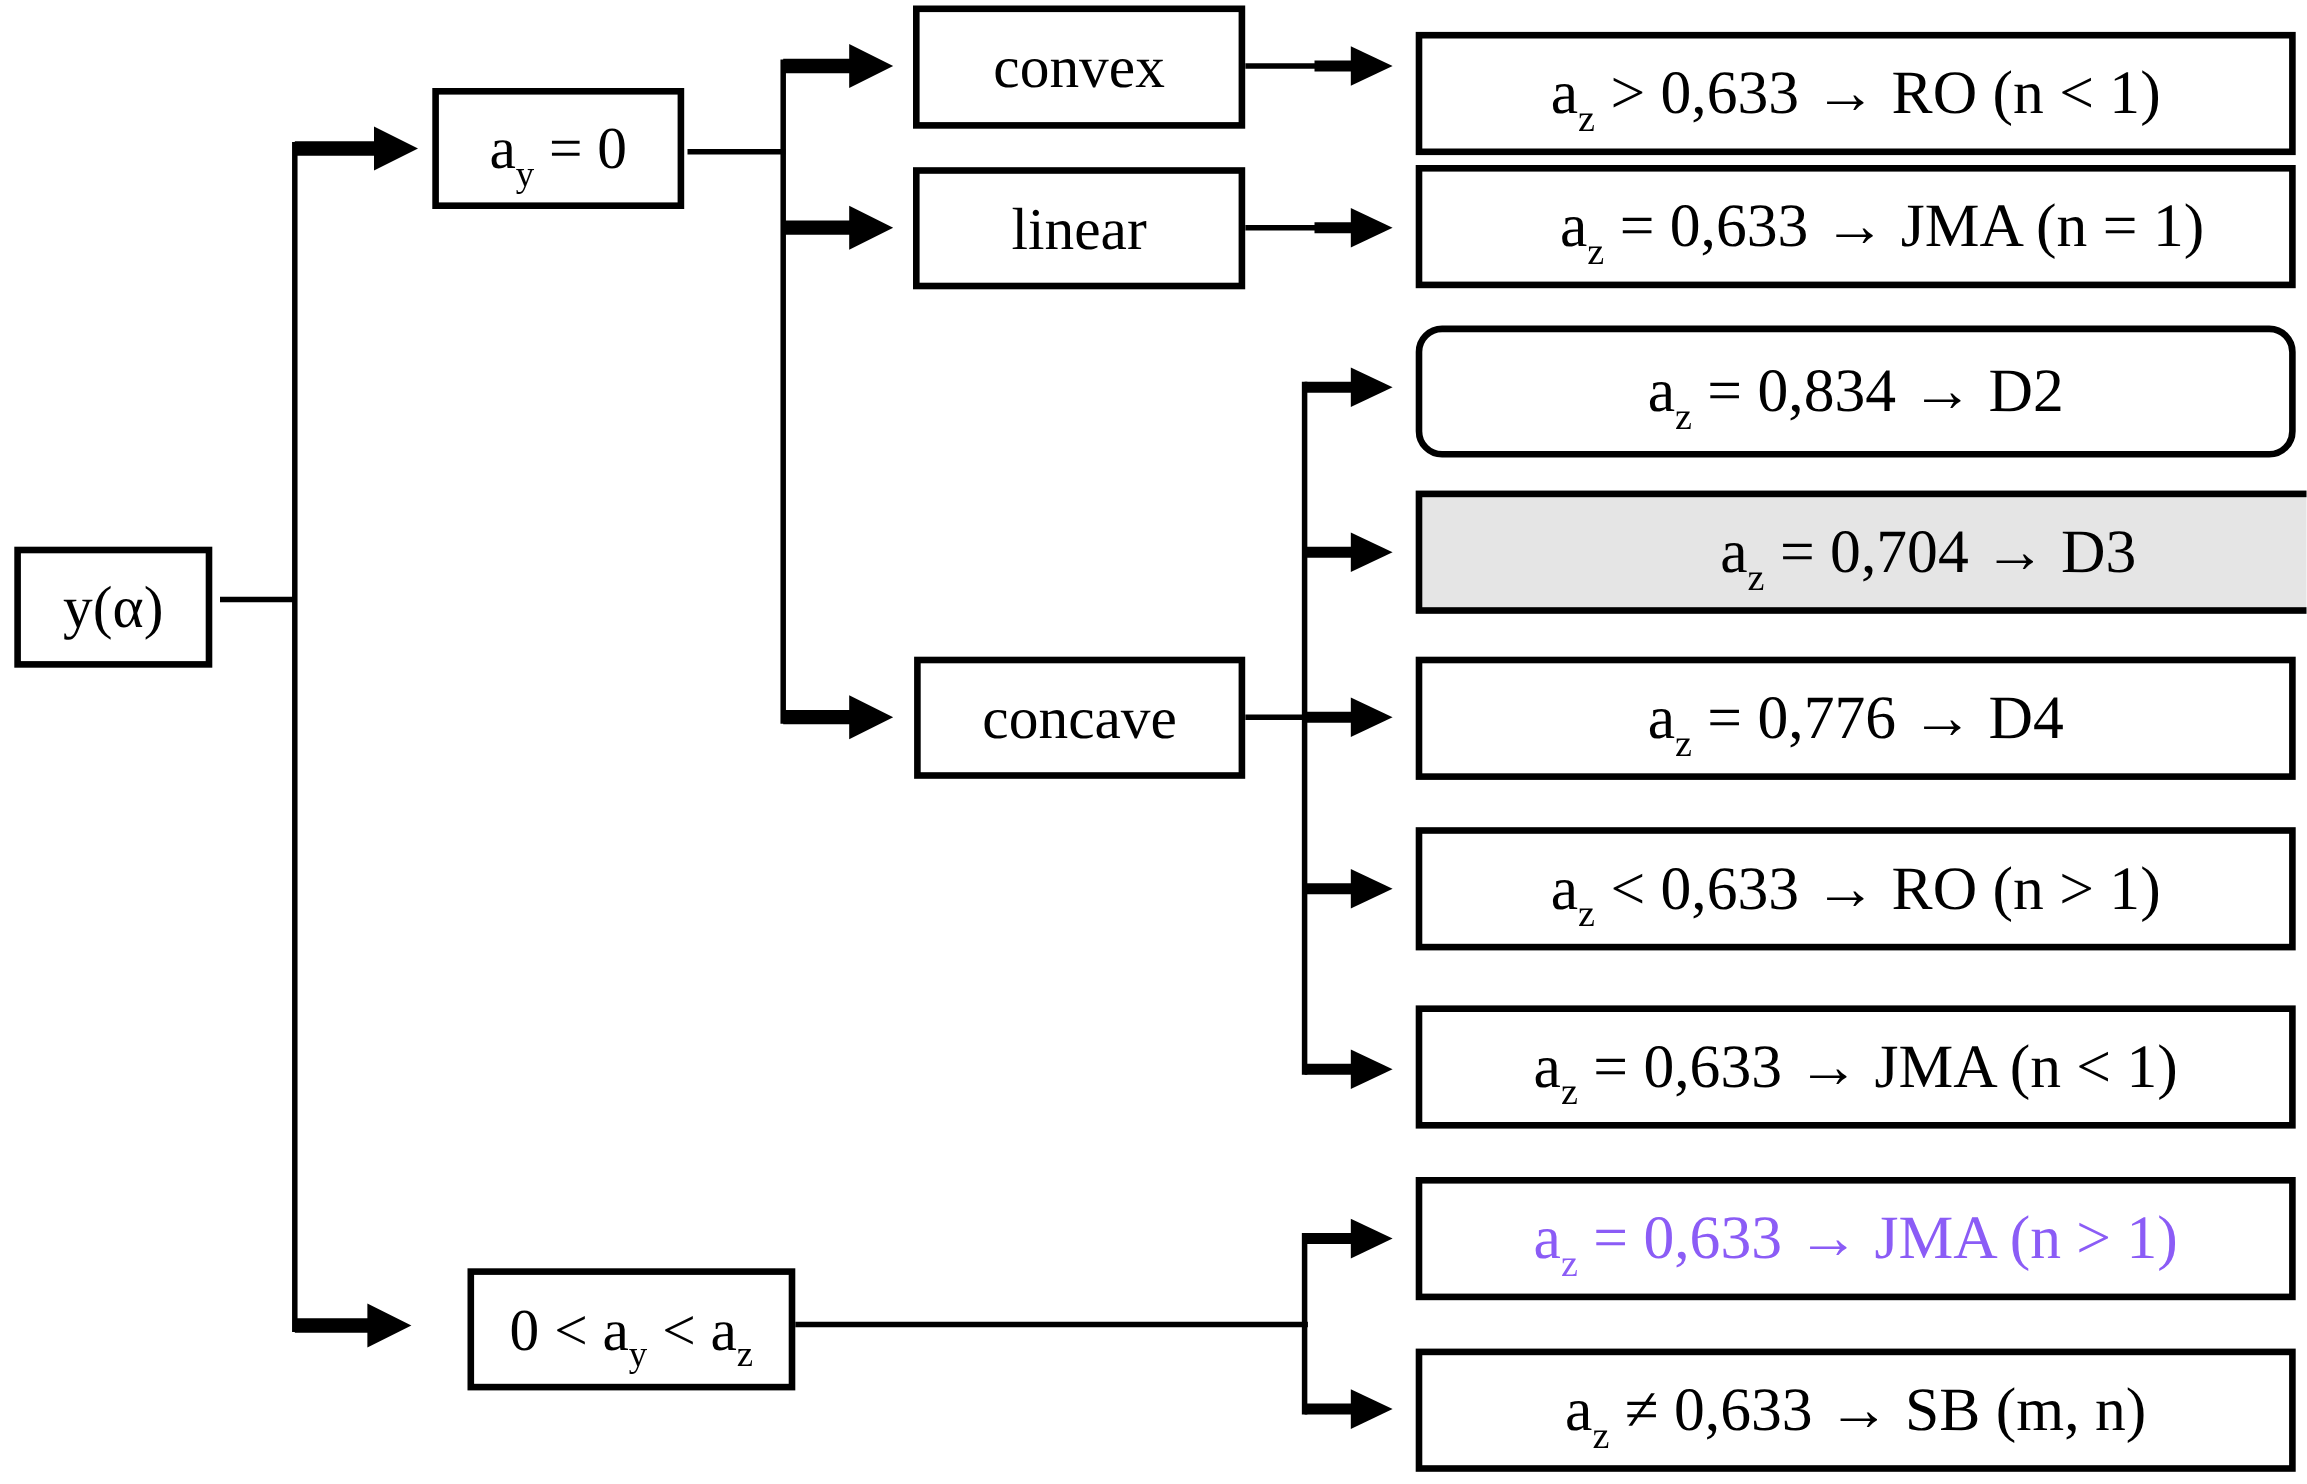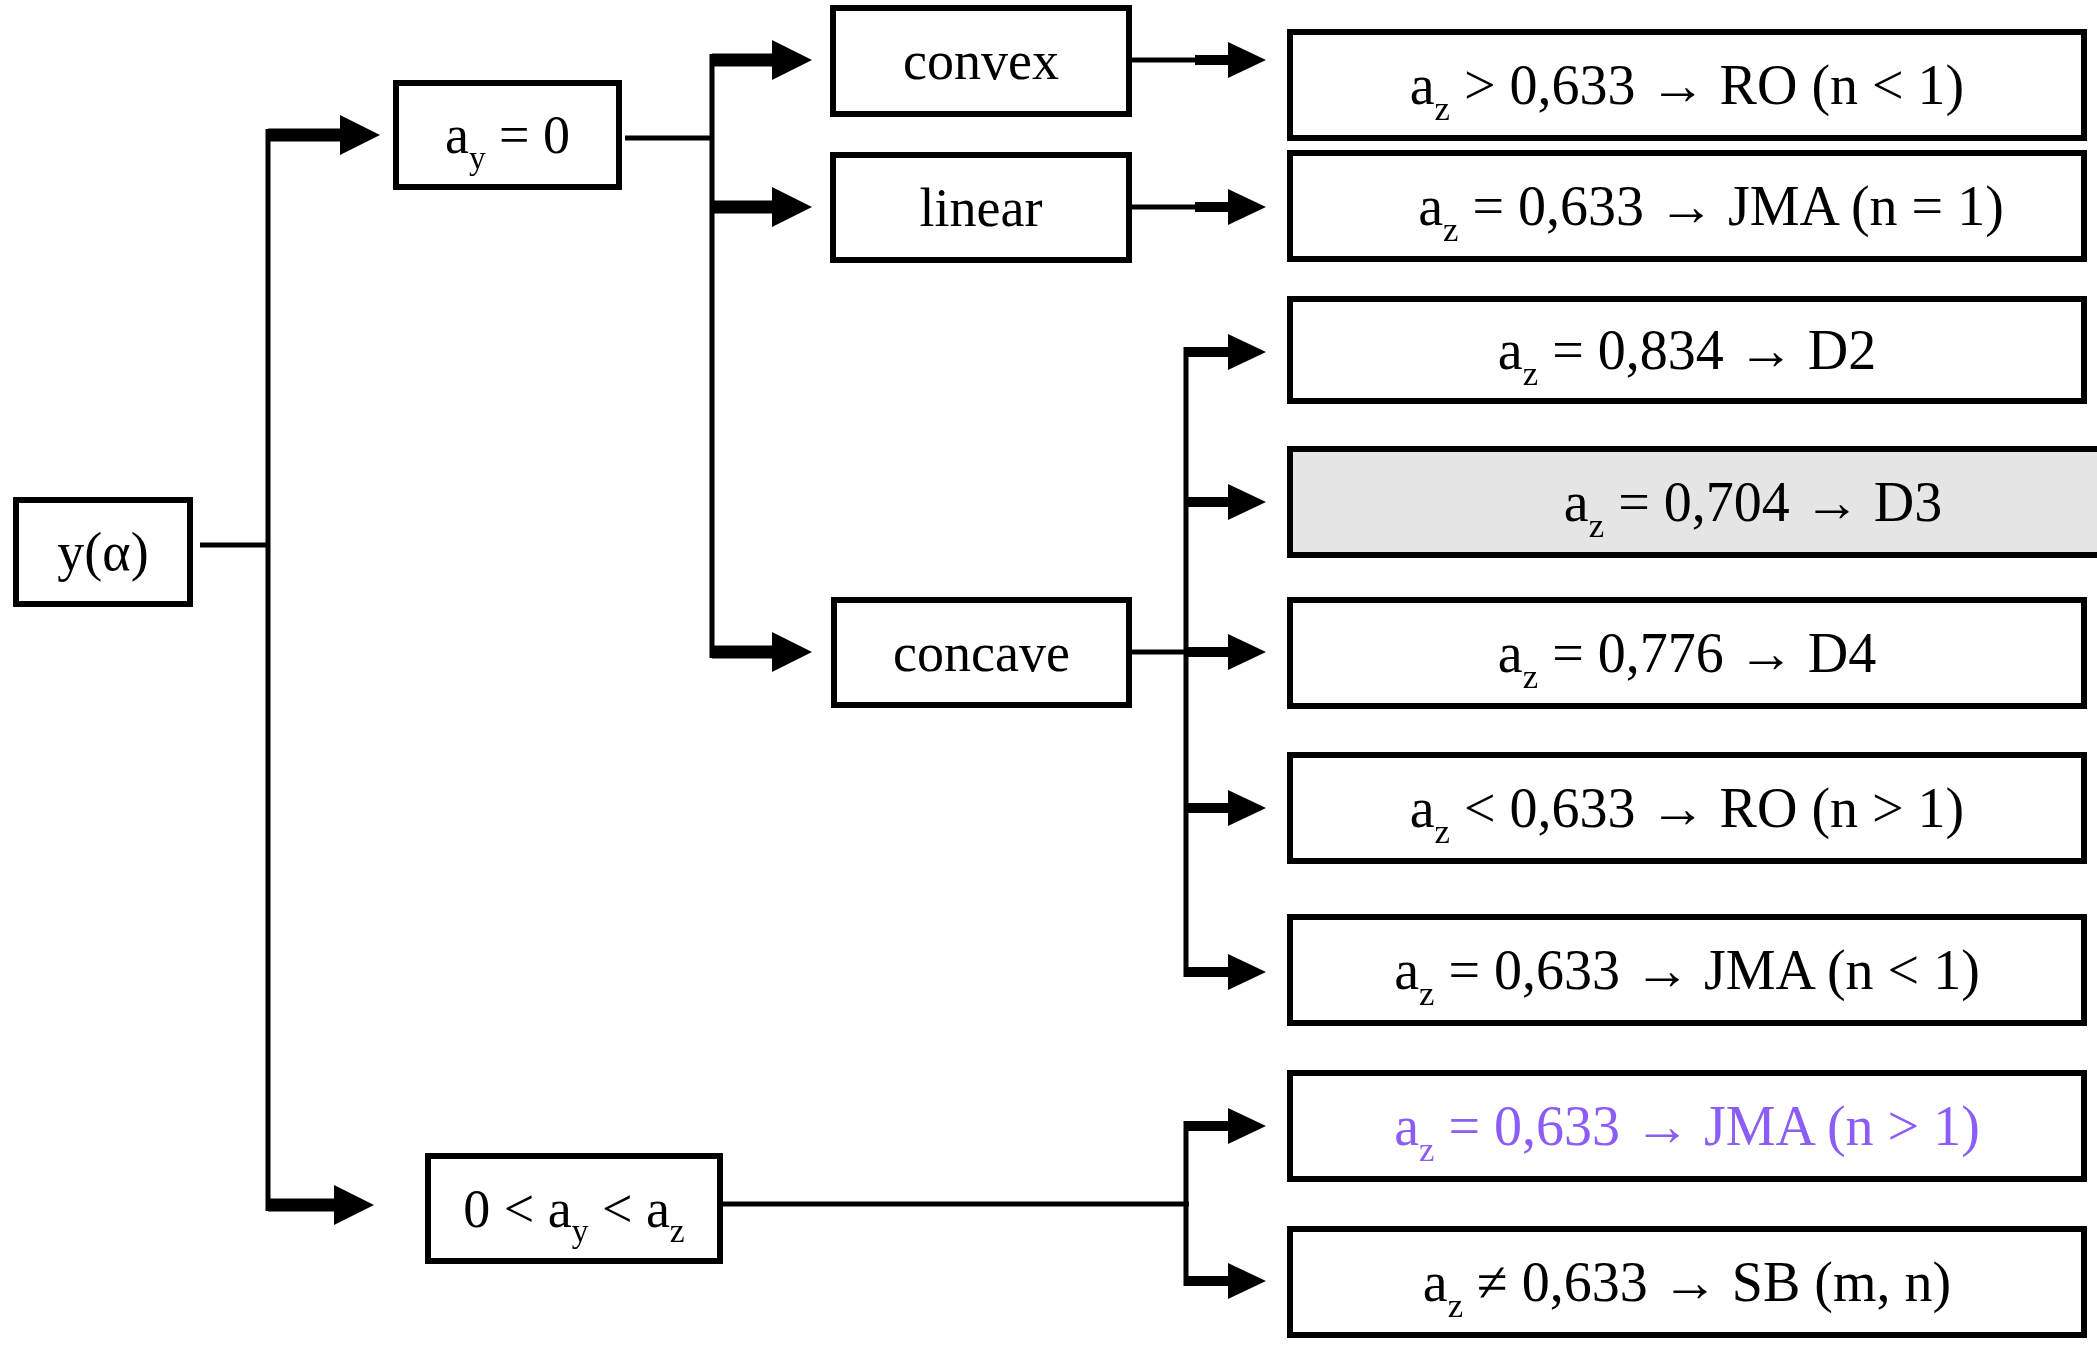--- a/index.html
+++ b/index.html
@@ -138,21 +138,21 @@
       </div>
       <div class="node" style="left: 830px; top: 152px; width: 302px; height: 111px; font-size: 54px; border-color: rgb(0, 0, 0); background: rgb(255, 255, 255); color: rgb(0, 0, 0);">
         <span>linear</span>
       </div>
       <div class="node" style="left: 1287px; top: 5px; width: 800px; height: 112px; font-size: 56px; border-color: rgb(0, 0, 0); background: rgb(255, 255, 255); color: rgb(0, 0, 0); margin-top: 24px;">
         <span>a<sub>z</sub> &gt; 0,633 → RO (n &lt; 1)</span>
       </div>
       <div class="node" style="left: 1287px; top: 150px; width: 800px; height: 112px; font-size: 56px; border-color: rgb(0, 0, 0); background: rgb(255, 255, 255); color: rgb(0, 0, 0); padding-left: 48px;">
         <span>a<sub>z</sub> = 0,633 → JMA (n = 1)</span>
       </div>
-      <div class="node" style="left: 1287px; top: 296px; width: 800px; height: 108px; font-size: 56px; border-color: rgb(0, 0, 0); background: rgb(255, 255, 255); color: rgb(0, 0, 0);">
+      <div class="node" style="left: 1287px; top: 296px; width: 800px; height: 120px; font-size: 56px; border-color: rgb(0, 0, 0); background: rgb(255, 255, 255); color: rgb(0, 0, 0); border-radius: 24px;">
         <span>a<sub>z</sub> = 0,834 → D2</span>
       </div>
       <div class="node" style="left: 1287px; top: 446px; width: 932px; height: 112px; font-size: 56px; border-color: rgb(0, 0, 0); background: #e5e5e5; color: rgb(0, 0, 0);">
         <span>a<sub>z</sub> = 0,704 → D3</span>
       </div>
       <div class="node" style="left: 1287px; top: 597px; width: 800px; height: 112px; font-size: 56px; border-color: rgb(0, 0, 0); background: rgb(255, 255, 255); color: rgb(0, 0, 0);">
         <span>a<sub>z</sub> = 0,776 → D4</span>
       </div>
       <div class="node" style="left: 1287px; top: 752px; width: 800px; height: 112px; font-size: 56px; border-color: rgb(0, 0, 0); background: rgb(255, 255, 255); color: rgb(0, 0, 0);">
         <span>a<sub>z</sub> &lt; 0,633 → RO (n &gt; 1)</span>

